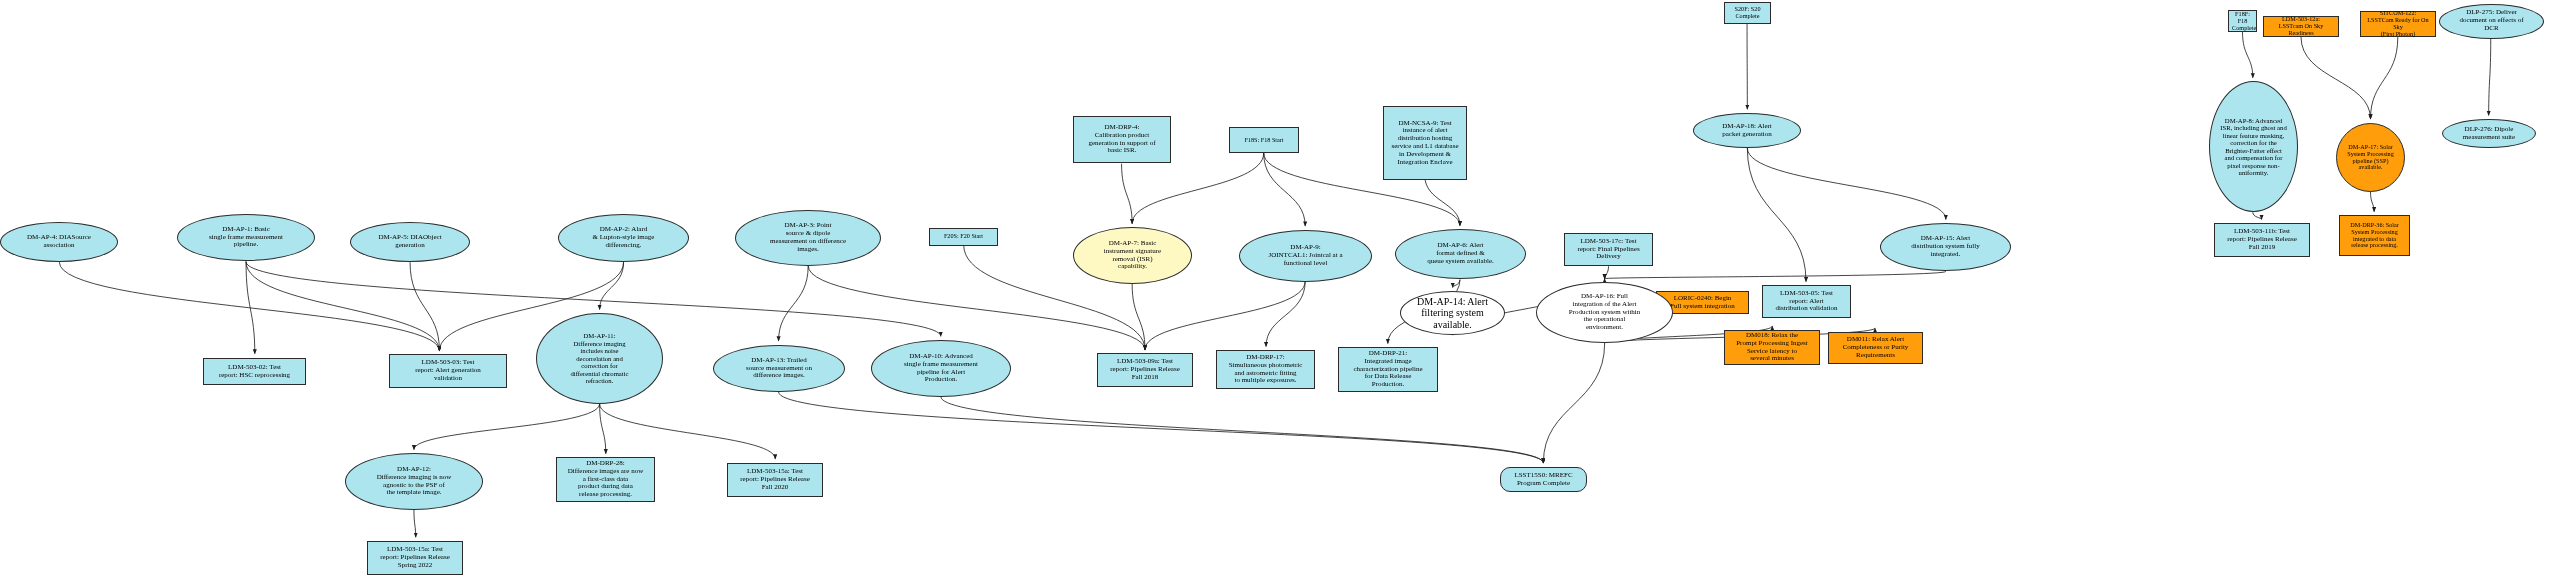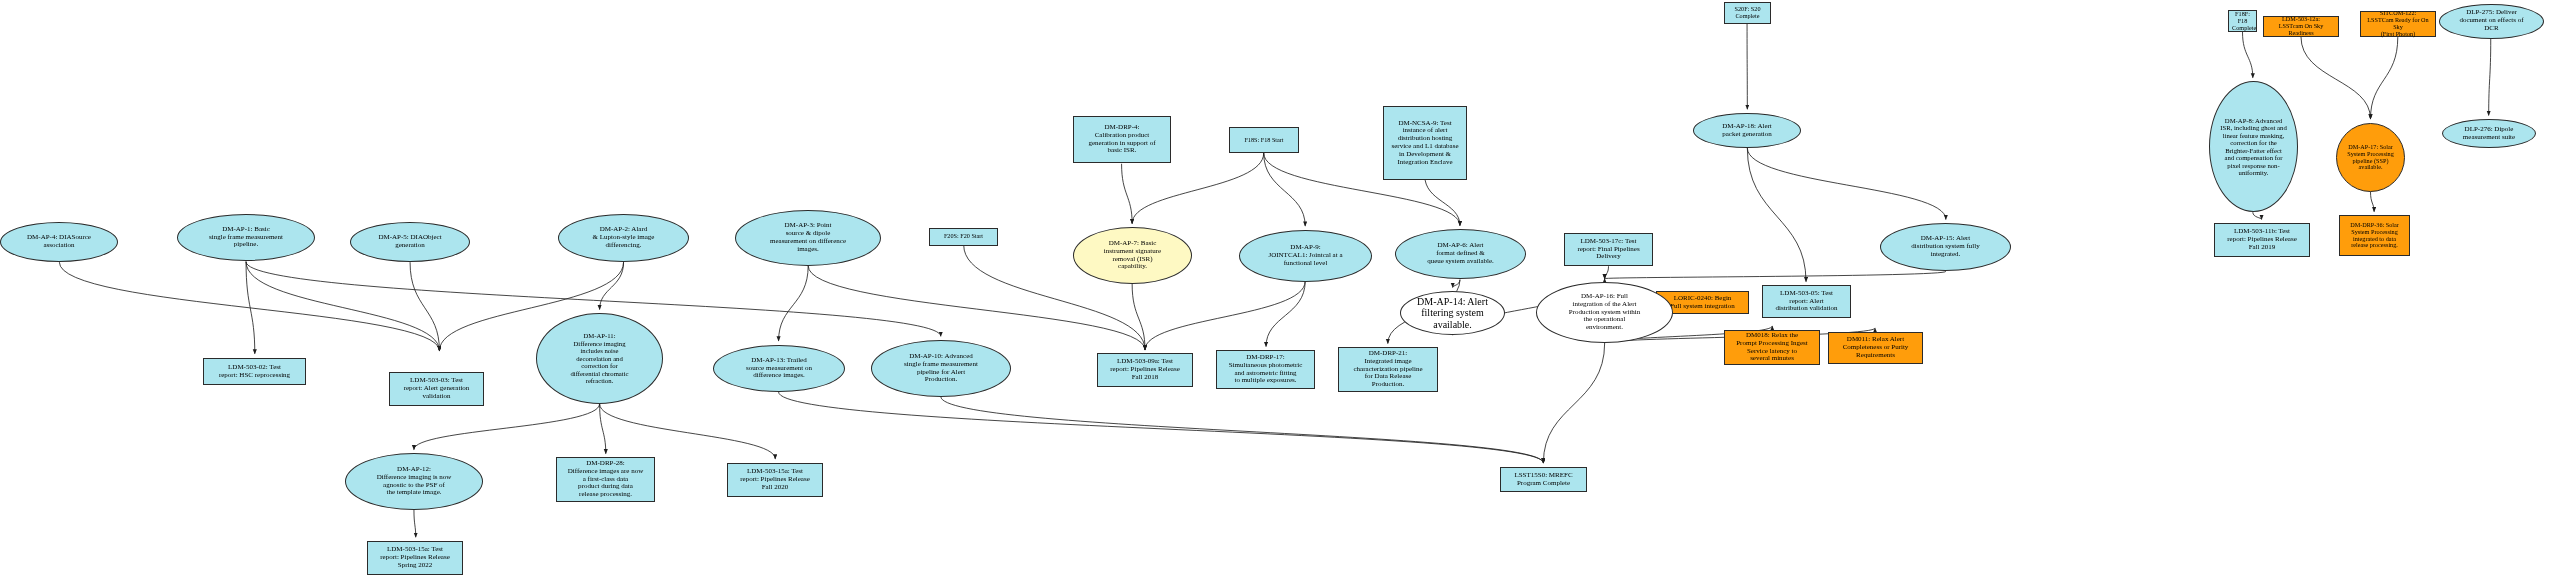--- a/index.html
+++ b/index.html
@@ -171,29 +171,29 @@
         <span>DM018: Relax the
 Prompt Processing Ingest
 Service latency to
 several minutes</span>
       </div>
       <div class="node box" style="left: 1828px; top: 332px; width: 95px; height: 32px; background: rgb(255, 157, 11); font-size: 7px;">
         <span>DM011: Relax Alert
 Completeness or Purity
 Requirements</span>
       </div>
-      <div class="node box" style="left: 1500px; top: 467px; width: 87px; height: 25px; background: rgb(172, 229, 238); font-size: 7px;">
+      <div class="node box" style="left: 1500px; top: 467px; width: 87px; height: 25px; background: rgb(172, 229, 238); font-size: 7px; border-radius: 10px;">
         <span>LSST15S0: MREFC
 Program Complete</span>
       </div>
       <div class="node box" style="left: 203px; top: 358px; width: 103px; height: 27px; background: rgb(172, 229, 238); font-size: 7px;">
         <span>LDM-503-02: Test
 report: HSC reprocessing</span>
       </div>
-      <div class="node box" style="left: 389px; top: 372px; width: 95px; height: 34px; background: rgb(172, 229, 238); font-size: 7px;">
+      <div class="node box" style="left: 389px; top: 354px; width: 118px; height: 34px; background: rgb(172, 229, 238); font-size: 7px;">
         <span>LDM-503-03: Test
 report: Alert generation
 validation</span>
       </div>
       <div class="node ellipse" style="left: 536px; top: 313px; width: 127px; height: 91px; background: rgb(172, 229, 238); font-size: 6.7px;">
         <span>DM-AP-11:
 Difference imaging
 includes noise
 decorrelation and
 correction for

